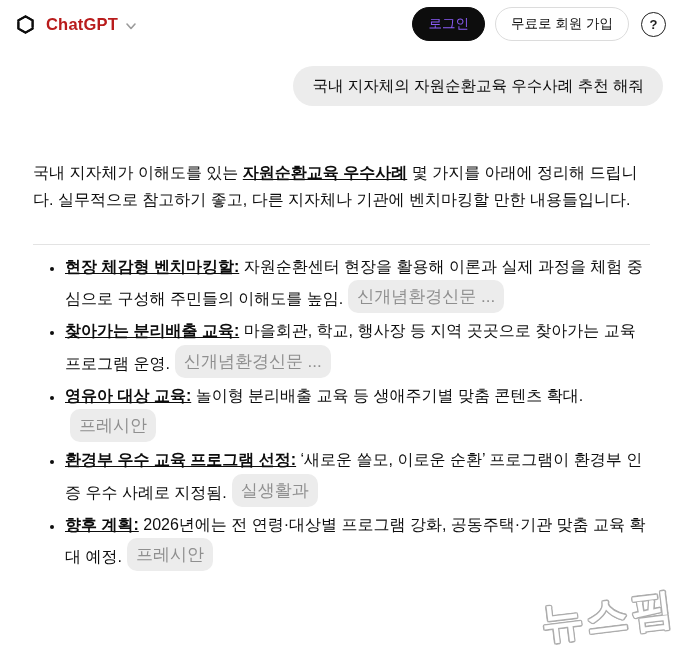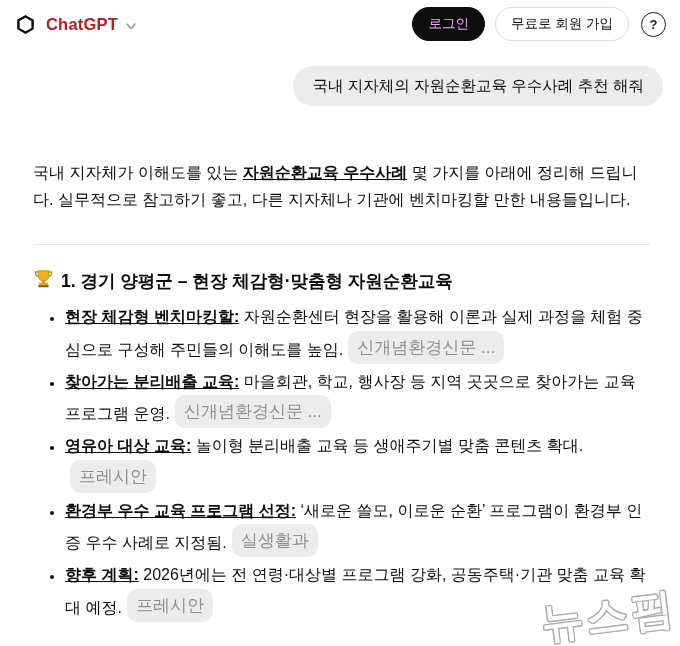--- a/index.html
+++ b/index.html
@@ -16,21 +16,21 @@
   }
   .brand{display:flex;align-items:center;gap:9px;cursor:pointer;}
   .brand .logo{width:23px;height:23px;display:block;}
   .brand-name{font-size:16.5px;font-weight:600;color:#b91c1c;letter-spacing:.2px;}
   .caret{width:12px;height:12px;margin-left:-2px;display:block;}
   .actions{display:flex;align-items:center;gap:10px;}
   .btn{
     font-family:inherit;font-size:13.5px;font-weight:500;line-height:1;
     border-radius:999px;padding:9px 15px;cursor:pointer;white-space:nowrap;
   }
-  .btn-dark{background:#0d0d0d;color:#f0abfc;border:1px solid #0d0d0d;}
+  .btn-dark{background:#0d0d0d;color:#8b5cf6;border:1px solid #0d0d0d;}
   .btn-outline{background:#ffffff;color:#0d0d0d;border:1px solid #dcdcdc;text-align:right;}
   .help{
     width:23px;height:23px;border:1.7px solid #1f1f1f;border-radius:50%;
     display:flex;align-items:center;justify-content:center;
     font-size:13px;font-weight:700;color:#1f1f1f;cursor:pointer;margin-left:2px;
     background:#fff;
   }
   
   .user-row{display:flex;justify-content:flex-end;padding:20px 17px 0 0;}
   .bubble{
@@ -113,32 +113,20 @@
 <div class="user-row">
   <div class="bubble">국내 지자체의 자원순환교육 우수사례 추천 해줘</div>
 </div>
 
 <main class="content">
 
   <p class="intro"><span>국내 지자체가 이해도를 있는 </span><b>자원순환교육 우수사례</b><span> 몇 가지를 아래에 정리해 드립니다. 실무적으로 참고하기 좋고, 다른 지자체나 기관에 벤치마킹할 만한 내용들입니다.</span></p>
 
   <hr class="divider">
 
-  <h3 class="section-heading">
-    <span>
-      <svg viewBox="0 0 22 22" width="21" height="21">
-        <path d="M5.5 3 h11 v5.2 a5.5 5.5 0 0 1 -11 0 Z" fill="#f1b31c" stroke="#c78d12" stroke-width="1"></path>
-        <path d="M5.5 4.2 H2.6 a3.6 3.6 0 0 0 3.4 4.6 M16.5 4.2 h2.9 a3.6 3.6 0 0 1 -3.4 4.6" fill="none" stroke="#c78d12" stroke-width="1.4"></path>
-        <rect x="9.7" y="13" width="2.6" height="3.2" fill="#c78d12"></rect>
-        <rect x="6.5" y="16" width="9" height="2.1" rx="0.6" fill="#f1b31c" stroke="#c78d12" stroke-width="1"></rect>
-        <rect x="5.5" y="18.2" width="11" height="1.9" rx="0.6" fill="#8a5a08"></rect>
-      </svg>
-    </span>
-    <span>1. 경기 양평군 – 현장 체감형·맞춤형 자원순환교육</span>
-  </h3>
 
 
   <ul class="bullets">
     <li><b>현장 체감형 벤치마킹할:</b><span> 자원순환센터 현장을 활용해 이론과 실제 과정을 체험 중심으로 구성해 주민들의 이해도를 높임.</span><span class="badge">신개념환경신문 ...</span></li>
     <li><b>찾아가는 분리배출 교육:</b><span> 마을회관, 학교, 행사장 등 지역 곳곳으로 찾아가는 교육 프로그램 운영.</span><span class="badge">신개념환경신문 ...</span></li>
     <li><b>영유아 대상 교육:</b><span> 놀이형 분리배출 교육 등 생애주기별 맞춤 콘텐츠 확대.</span><span class="badge">프레시안</span></li>
     <li><b>환경부 우수 교육 프로그램 선정:</b><span> ‘새로운 쓸모, 이로운 순환’ 프로그램이 환경부 인증 우수 사례로 지정됨.</span><span class="badge">실생활과</span></li>
     <li><b>향후 계획:</b><span> 2026년에는 전 연령·대상별 프로그램 강화, 공동주택·기관 맞춤 교육 확대 예정.</span><span class="badge">프레시안</span></li>
   </ul>
 

